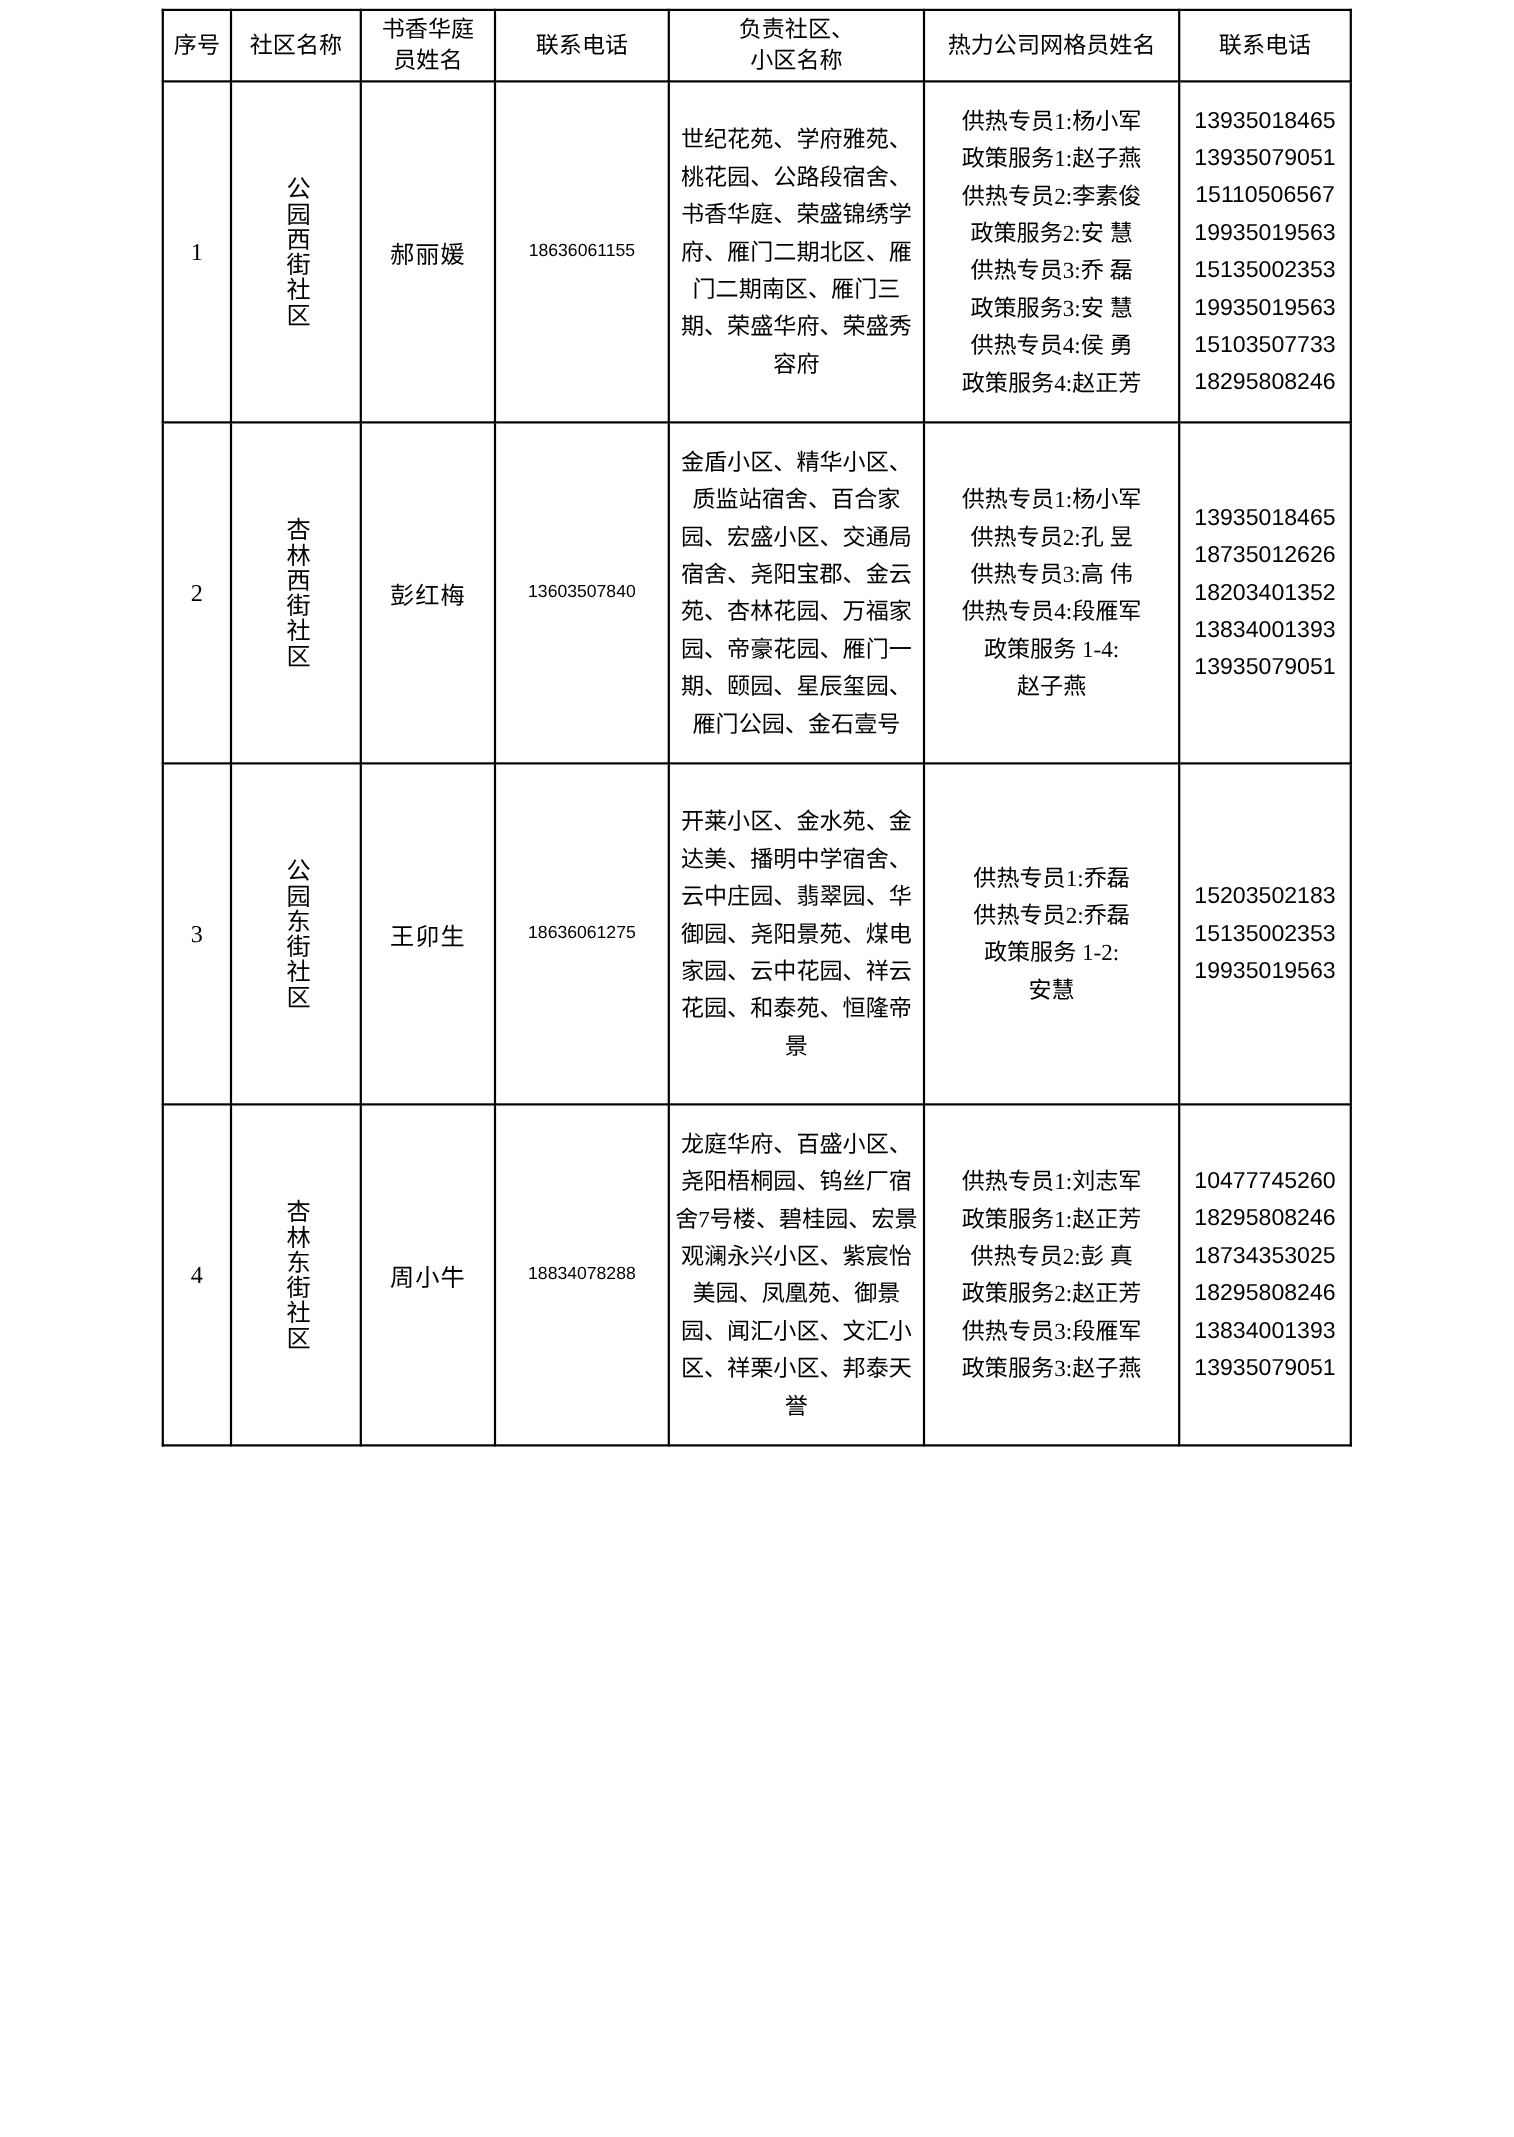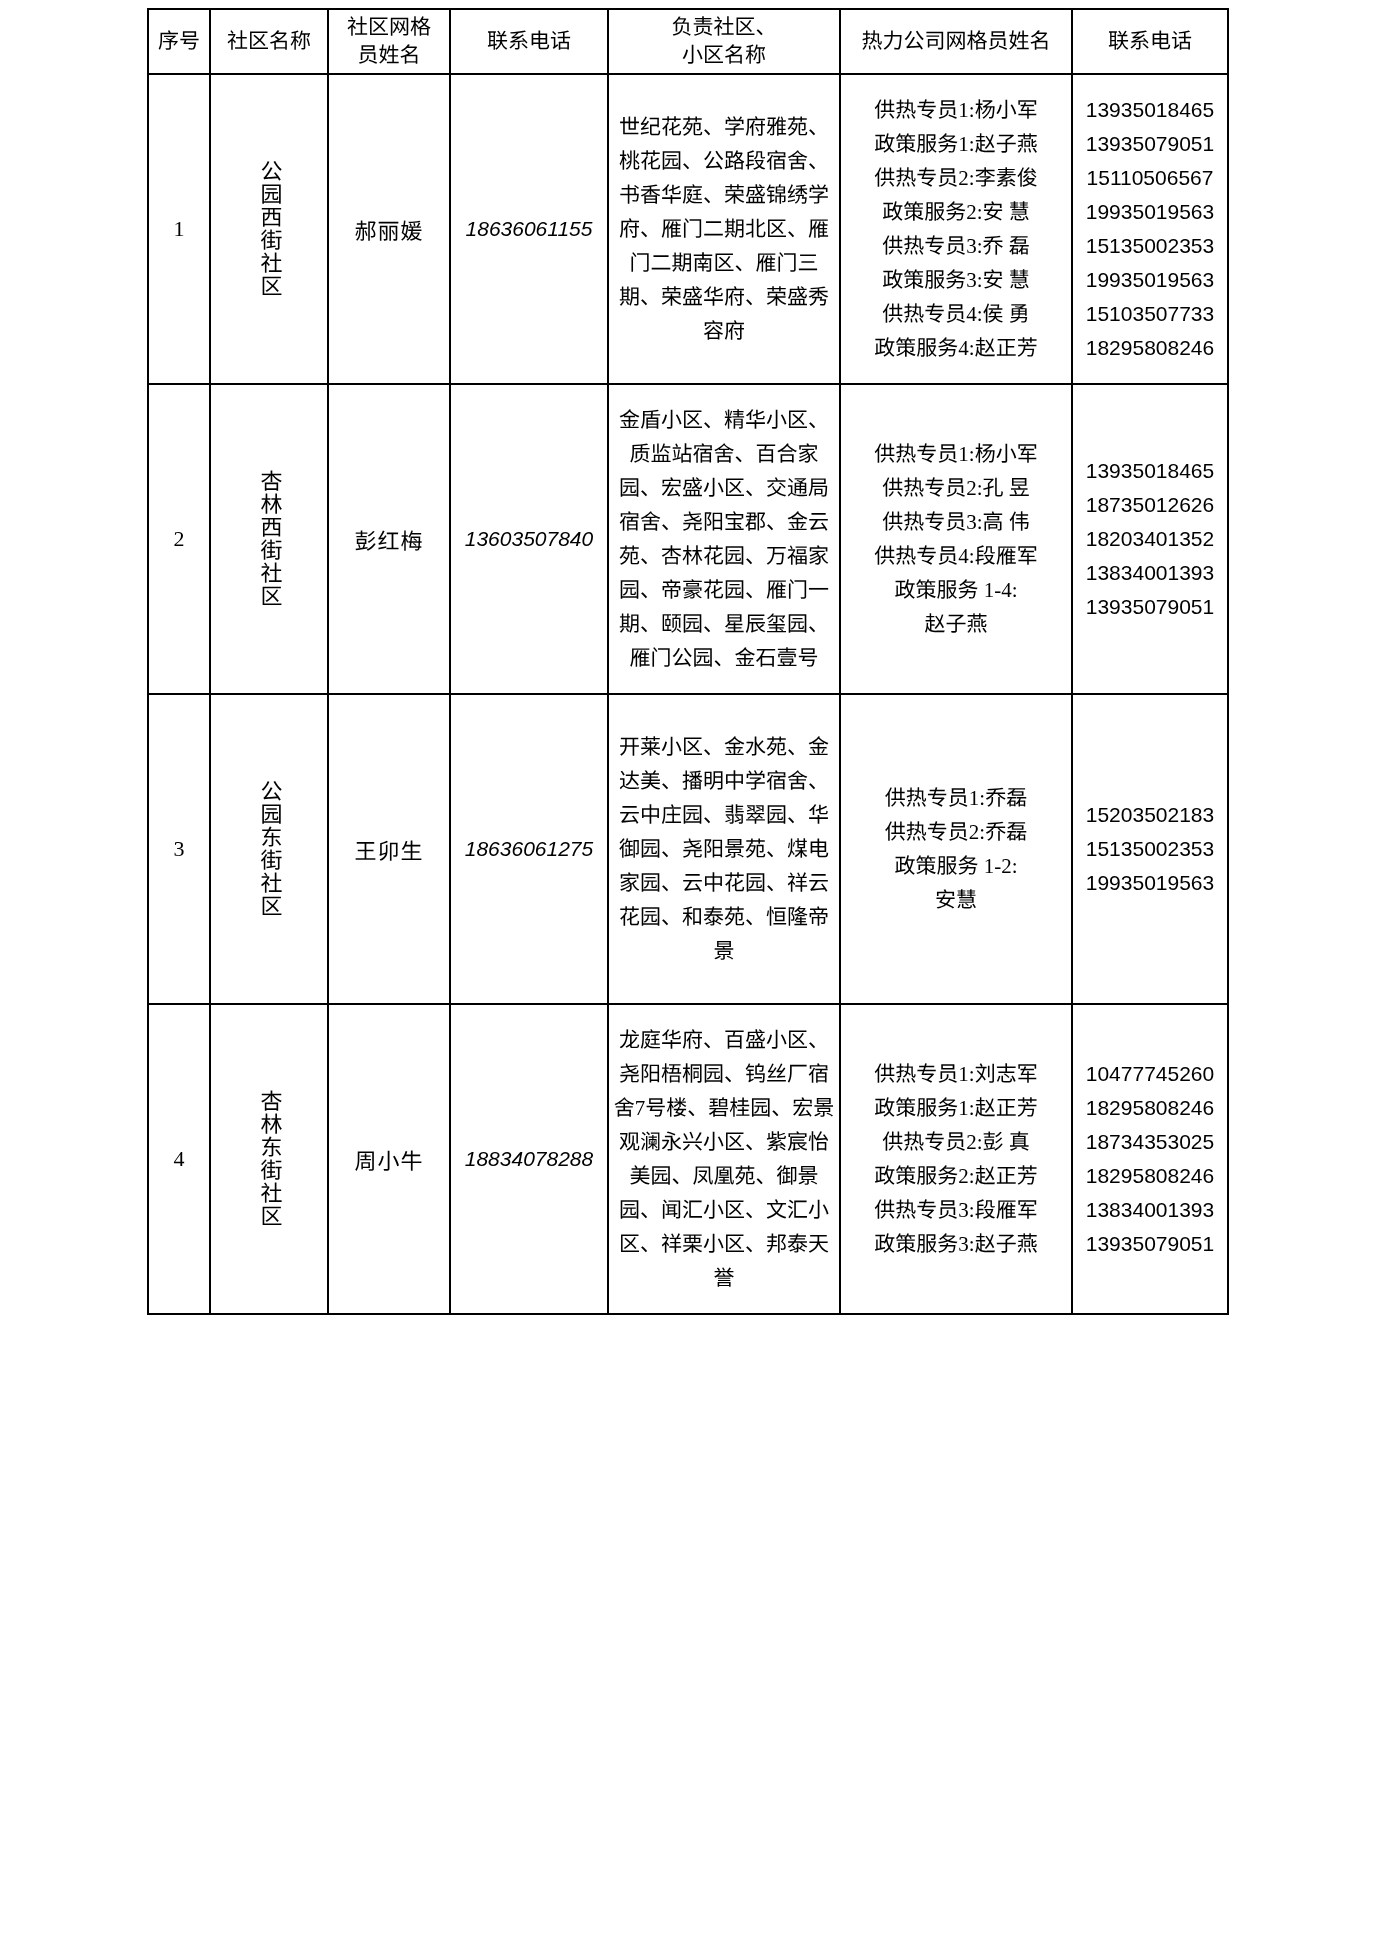--- a/index.html
+++ b/index.html
@@ -63,24 +63,23 @@
     display: flex;
     align-items: center;
     justify-content: center;
     min-height: 300px;
   }
   .name-cell {
     font-size: 22px;
     letter-spacing: 1px;
   }
   .phone-cell {
-    font-size: 21px;
+    font-size: 16px;
     font-family: "Liberation Sans", sans-serif;
     font-weight: bold;
-    font-style: italic;
   }
   .areas-cell {
     font-size: 21px;
     line-height: 1.62;
     text-align: justify;
     text-align-last: center;
     padding-left: 8px;
     padding-right: 8px;
     font-family: Liberation Serif, serif;
   }
@@ -112,21 +111,21 @@
       <col class="c-phone1">
       <col class="c-areas">
       <col class="c-heatname">
       <col class="c-phone2">
     </colgroup>
     <thead>
       <tr>
         <td>序号</td>
         <td>社区名称</td>
         <td>
-          <div>社区网格</div>
+          <div>书香华庭</div>
           <div>员姓名</div>
         </td>
         <td>联系电话</td>
         <td>
           <div>负责社区、</div>
           <div>小区名称</div>
         </td>
         <td>热力公司网格员姓名</td>
         <td>联系电话</td>
       </tr>

